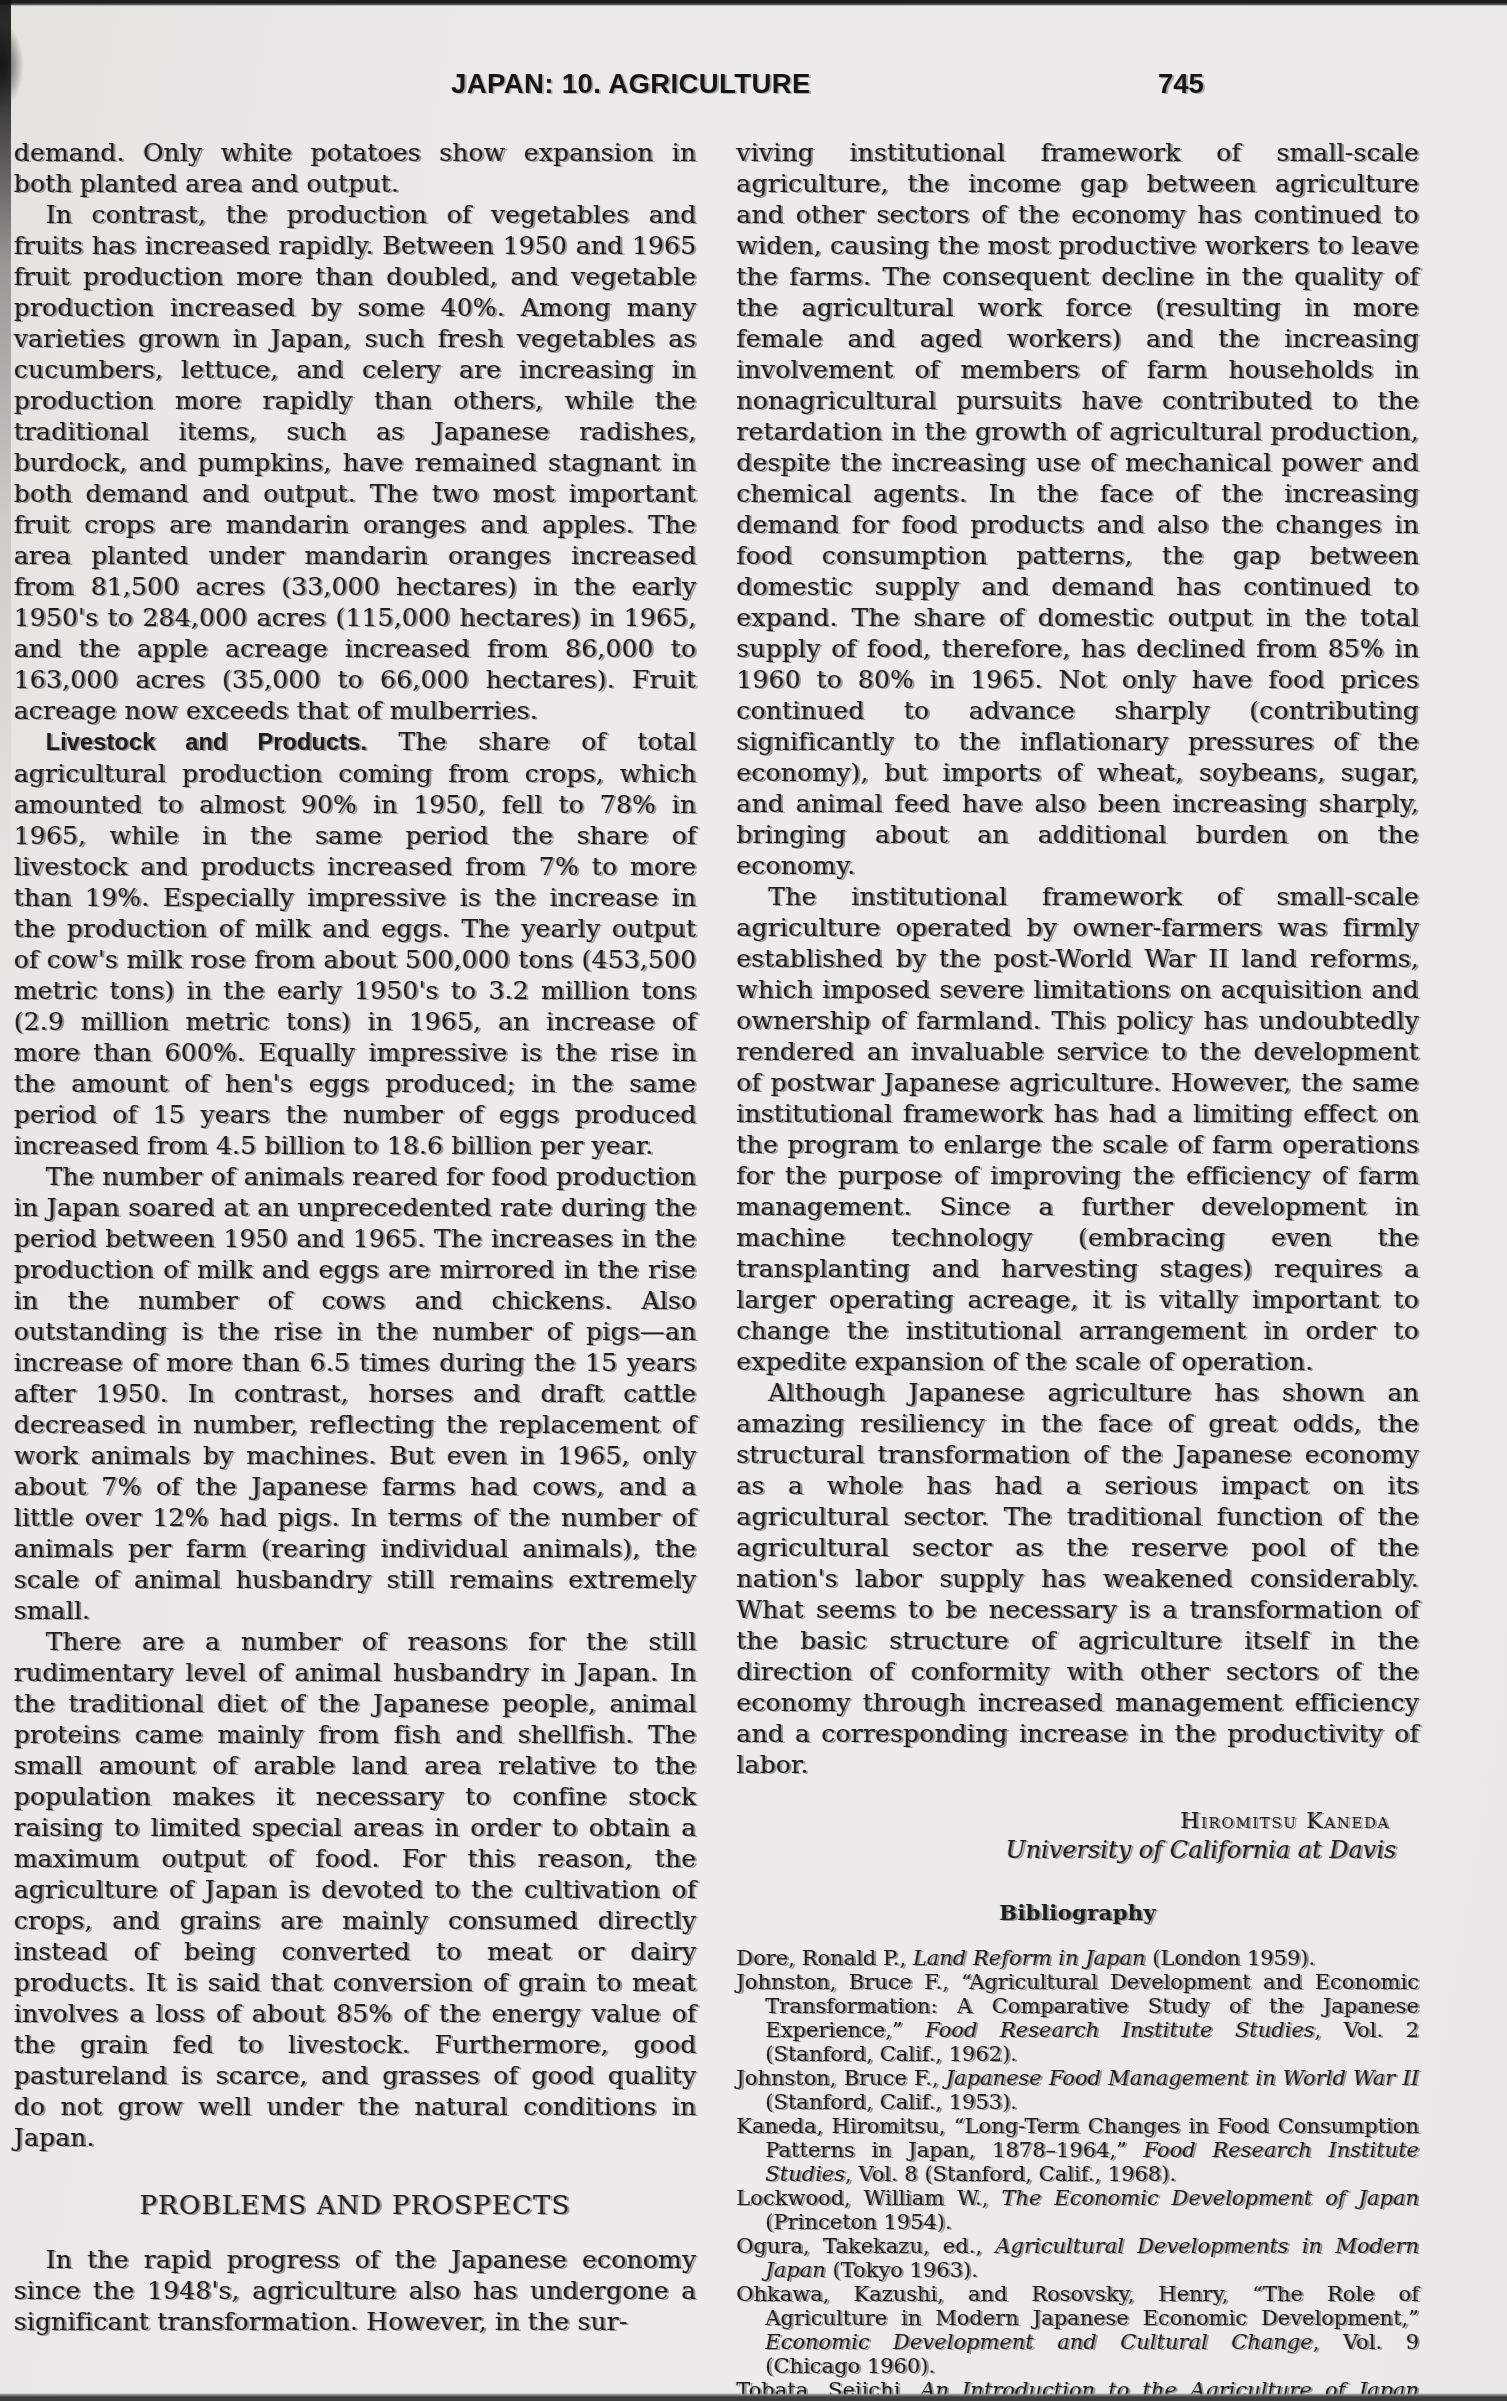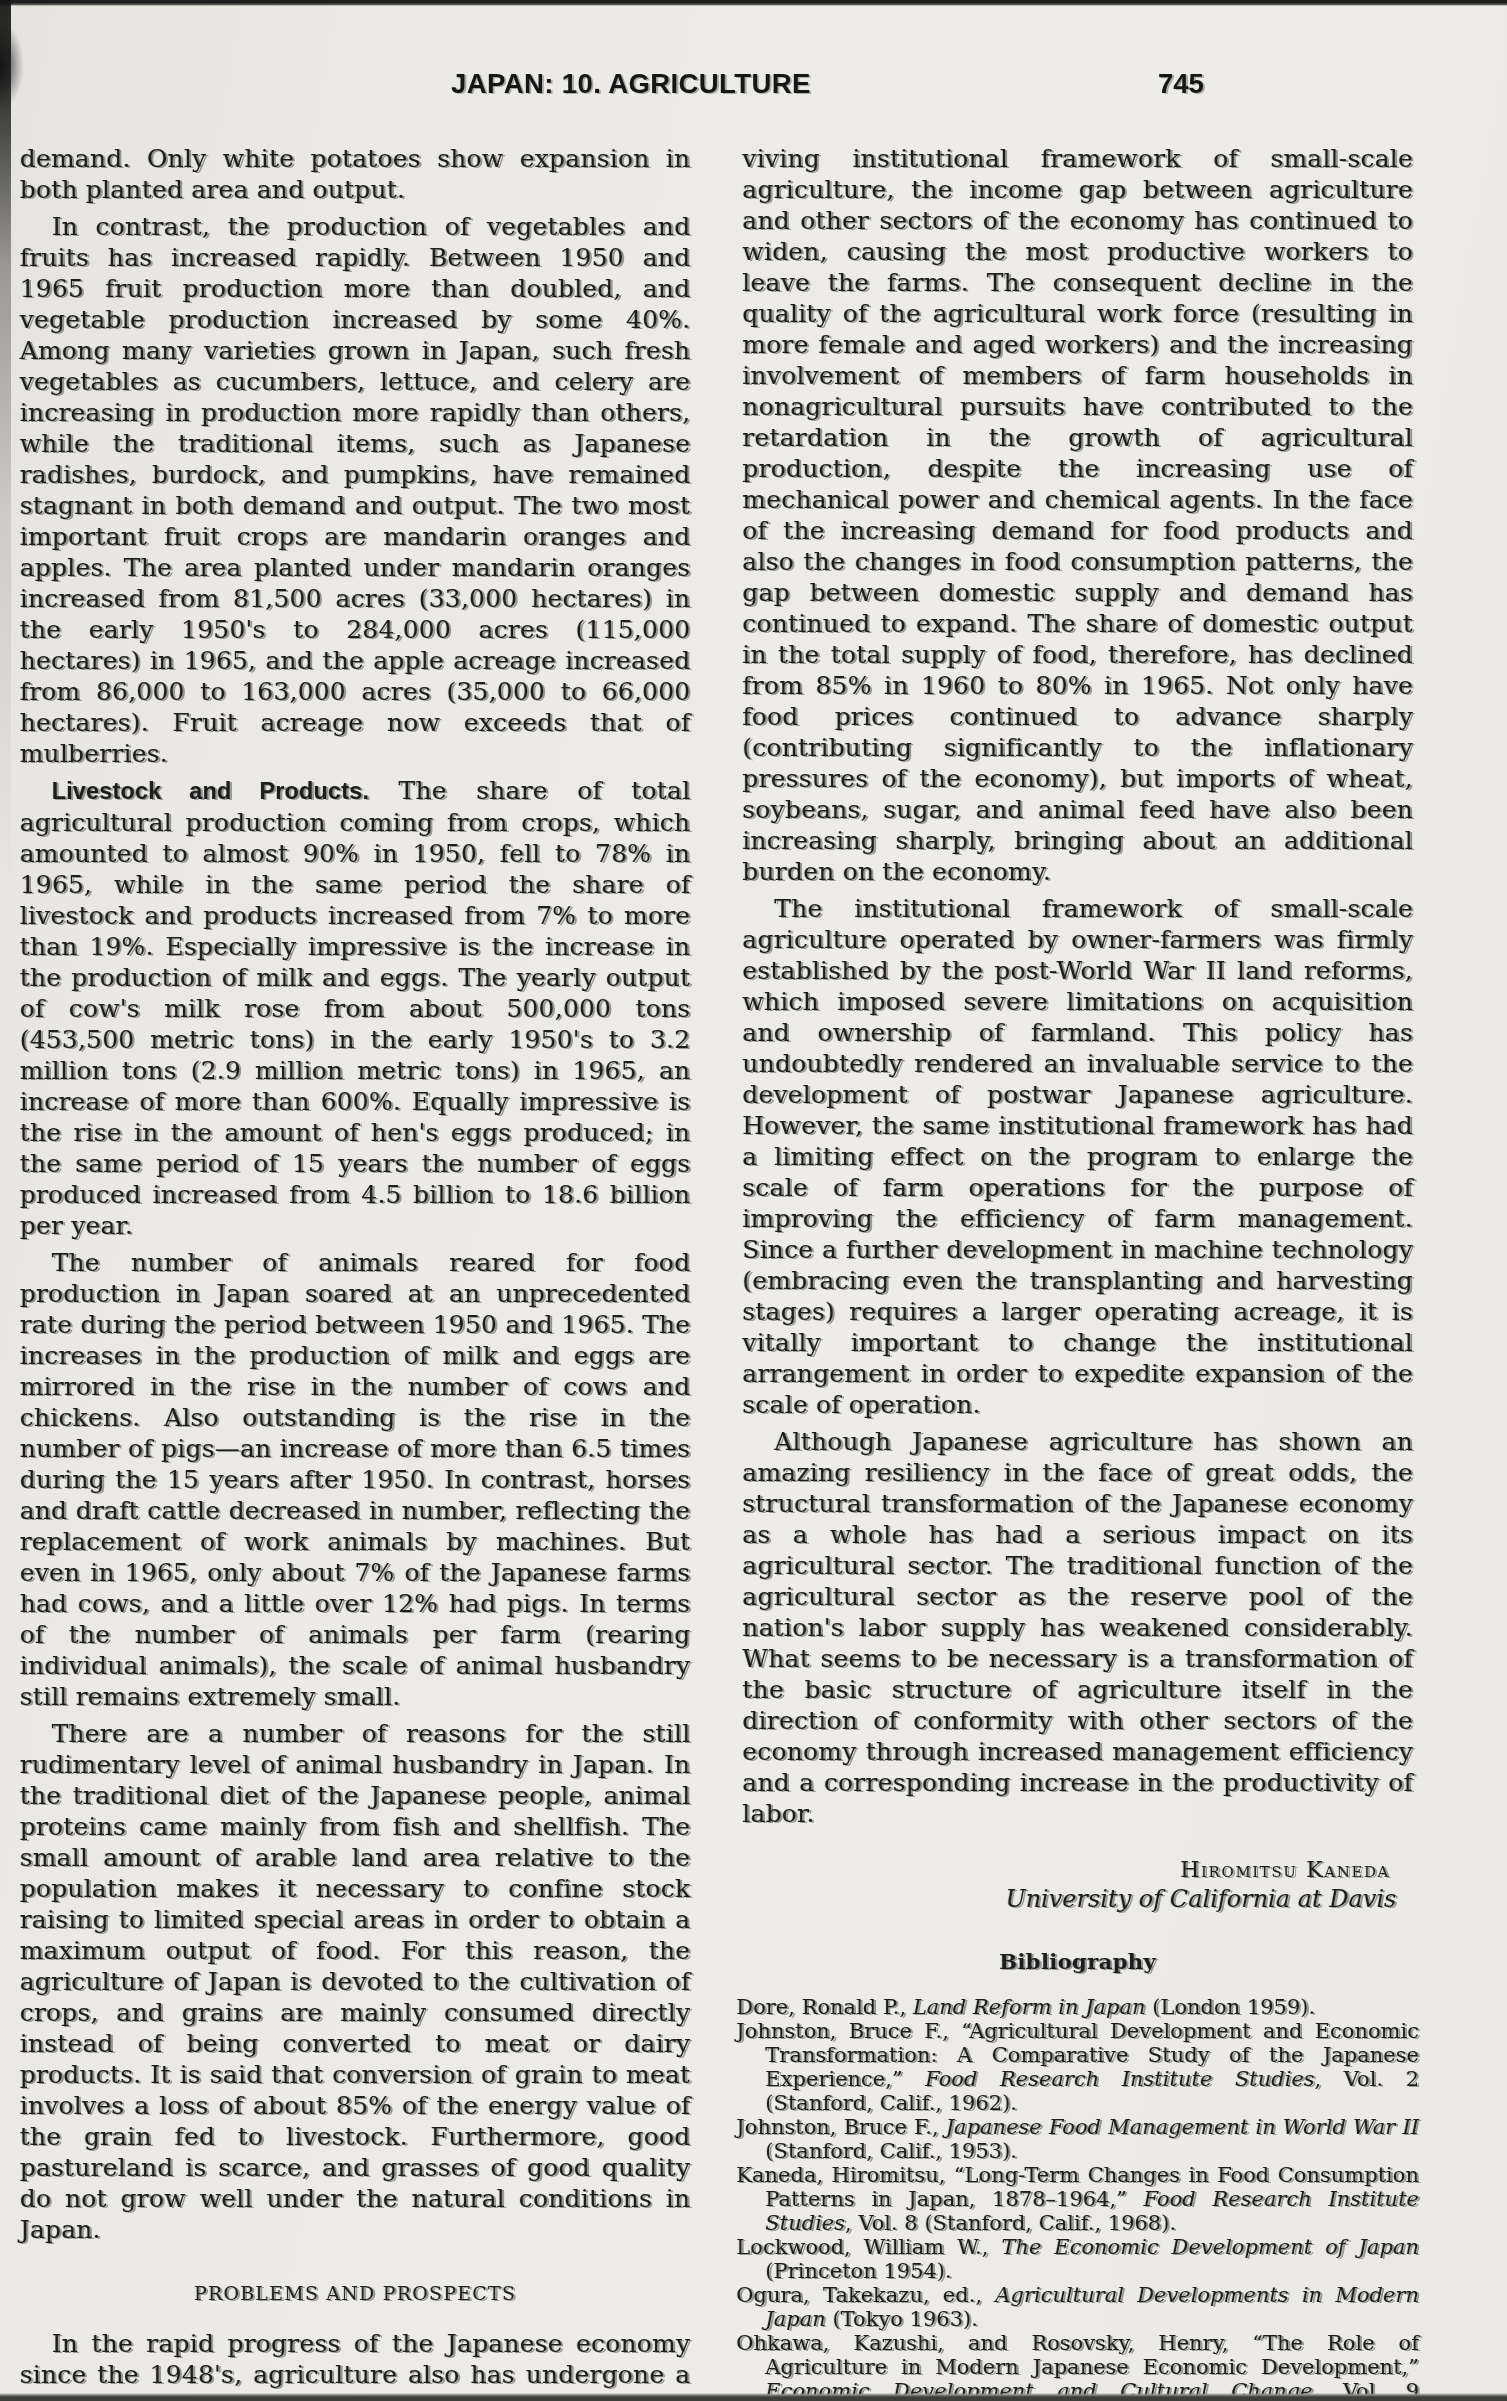--- a/index.html
+++ b/index.html
@@ -57,33 +57,33 @@
 
   .columns {
     display: flex;
     gap: 40px;
     padding: 0 89px 0 13.7px;
     margin-top: 32px;
   }
   .col { flex: 1 1 0; min-width: 0; }
 
   .body-text {
-    margin: 6px;
+    margin: 0;
     font-size: 25px;
     line-height: 31px;
     text-align: justify;
     letter-spacing: 0.2px;
   }
   .indent { text-indent: 32px; }
   .no-indent { text-indent: 0; }
   .lead { font-family: "Liberation Sans", sans-serif; font-weight: 700; font-size: 23.4px; }
 
   .section-heading {
     margin: 37px 0 24px 0;
-    font-size: 19px; font-weight: 400;
+    font-size: 26px; font-weight: 400;
     letter-spacing: 1.2px;
     text-align: center;
     color: #222;
   }
 
   .author-name {
     margin: 27.5px 29px 0 0;
     text-align: right;
     font-variant: small-caps;
     letter-spacing: 1.6px;

